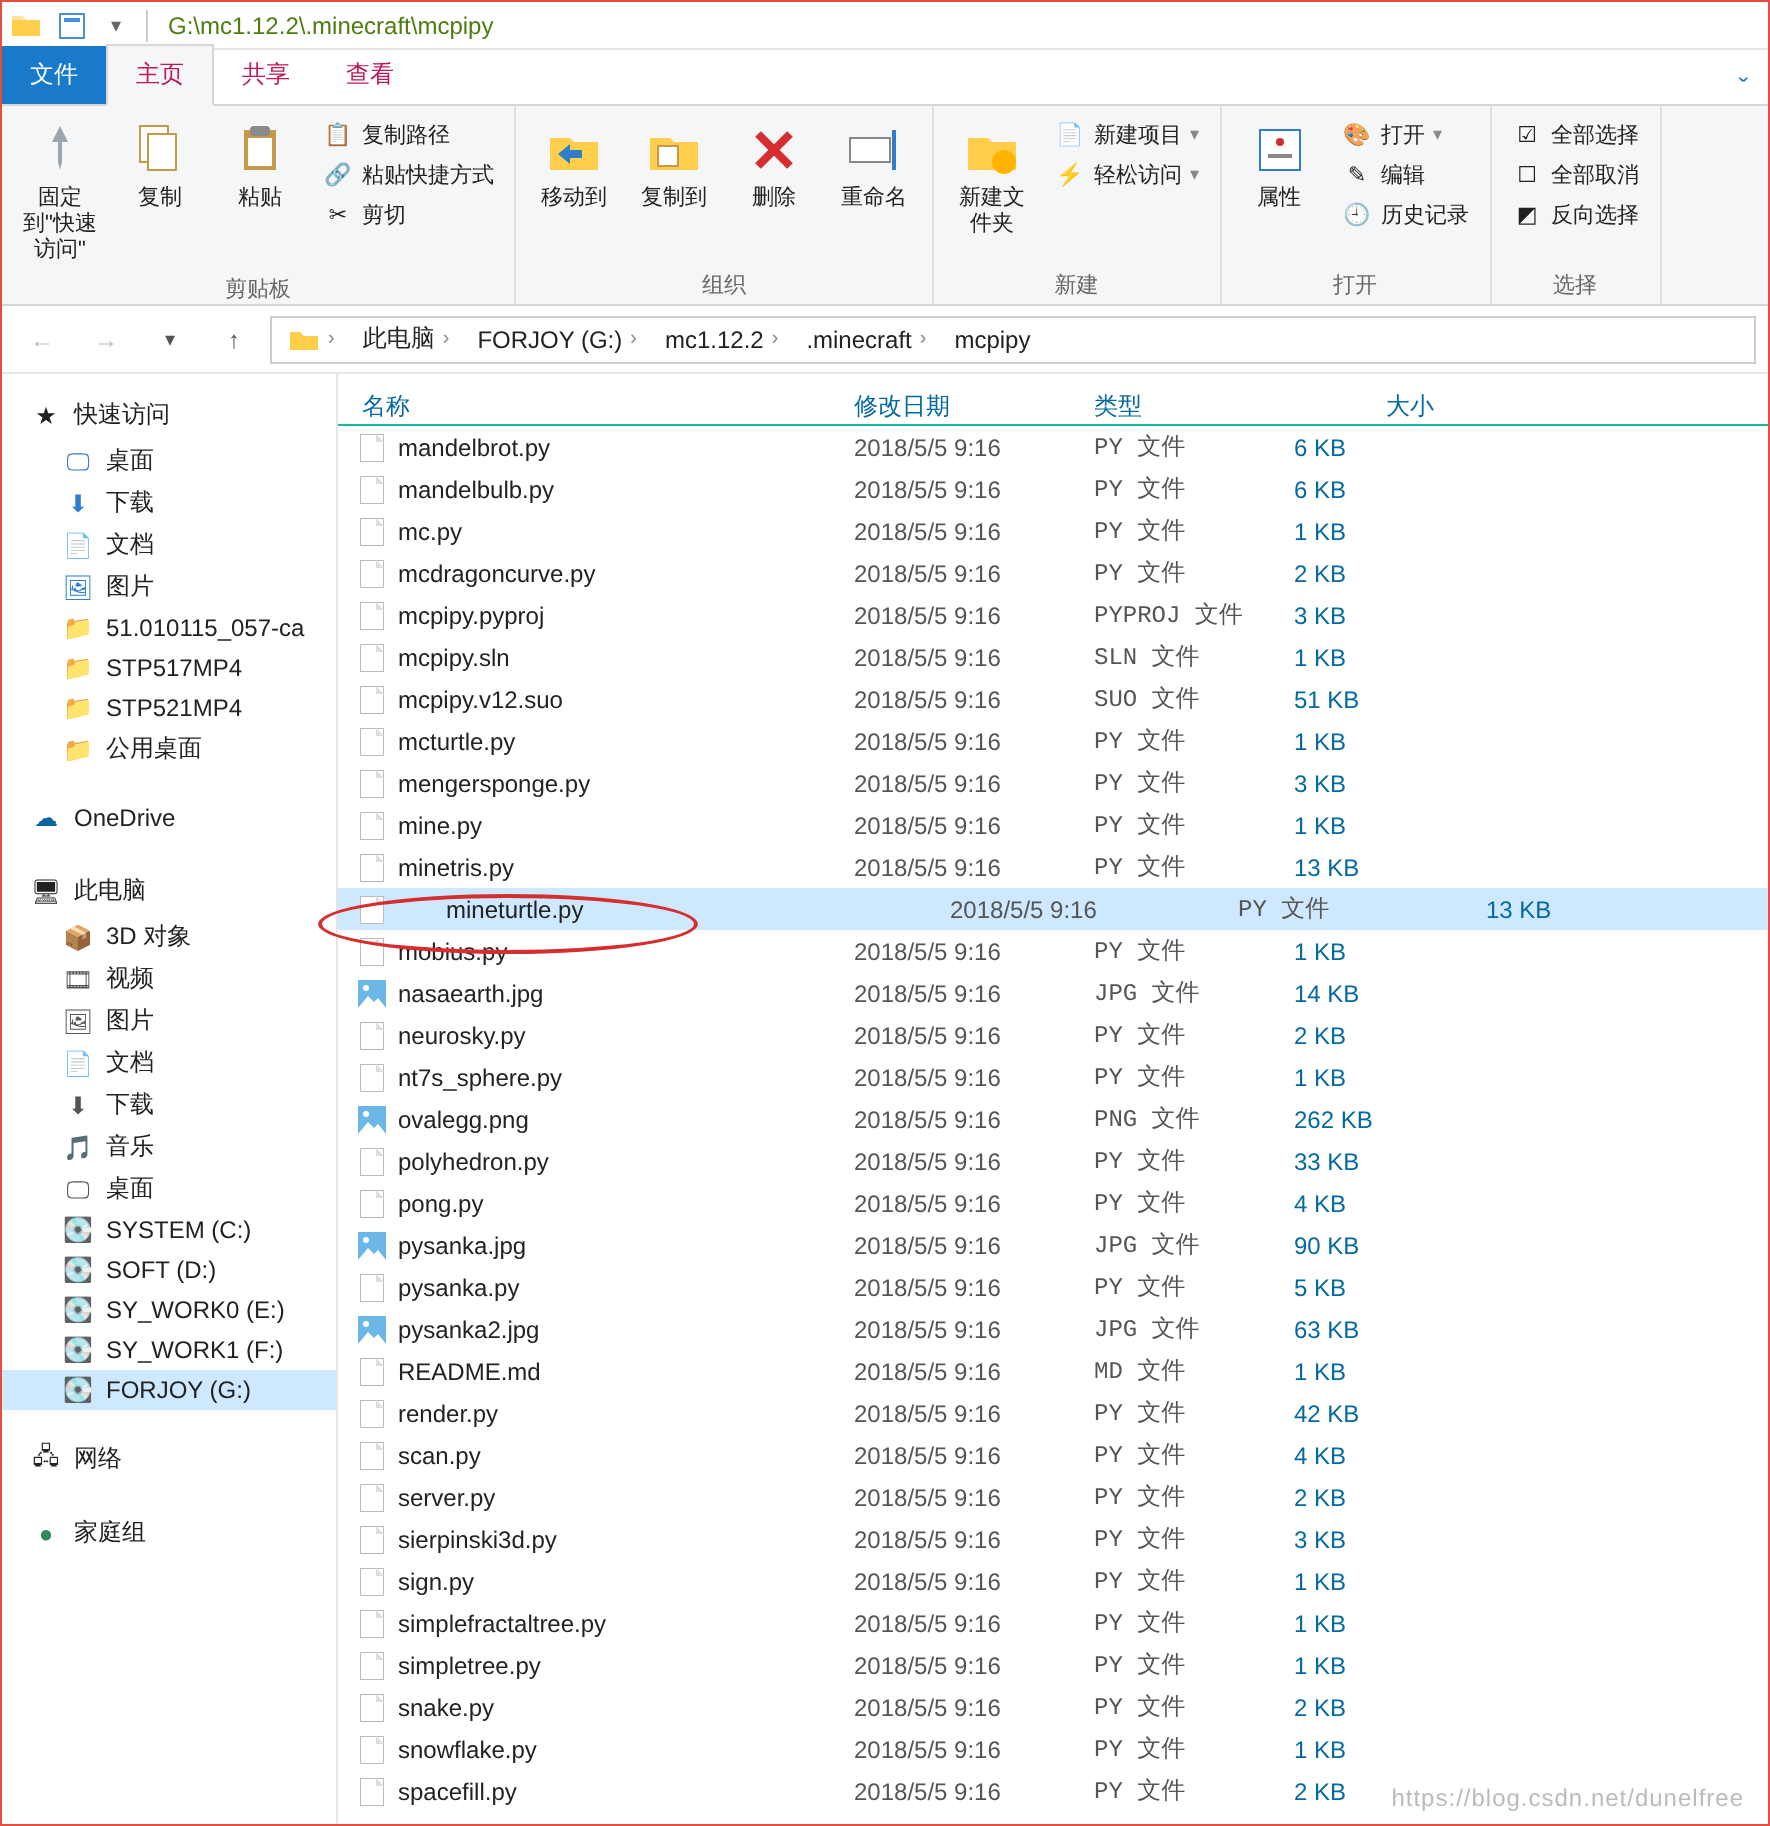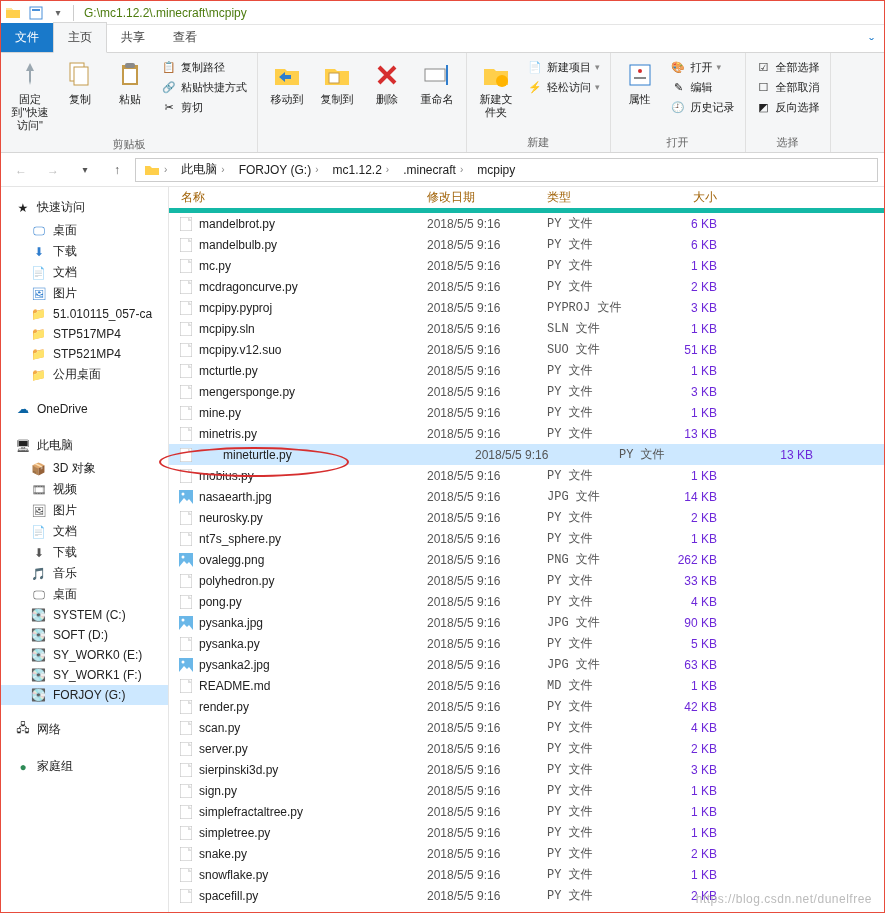--- a/index.html
+++ b/index.html
@@ -5,21 +5,21 @@
 * { margin:0; padding:0; box-sizing:border-box; font-family:"Microsoft YaHei","Segoe UI",sans-serif; }
 body { width:885px; height:913px; background:#fff; border:1px solid #e74c3c; overflow:hidden; font-size:12px; color:#222; position:relative; }
 
 .titlebar { height:24px; background:#fff; display:flex; align-items:center; padding:0 4px; border-bottom:1px solid #e5e5e5;}
 .titlebar .folder-ico{width:16px;height:16px;margin-right:4px;}
 .titlebar .qat-btn{width:22px;height:22px;display:flex;align-items:center;justify-content:center;}
 .titlebar .sep{width:1px;height:16px;background:#ccc;margin:0 4px;}
 .titlebar .title{margin-left:6px;color:#4d7c0f;}
 
 .tabs{display:flex;align-items:flex-end;height:28px;background:#fff;border-bottom:1px solid #d6d6d6;}
-.tab{padding:6px 14px;font-size:12px;color:#404040;cursor:default;}
+.tab{padding:6px 14px;font-size:12px;color:#be185d;cursor:default;}
 .tab.file{background:#1979ca;color:#fff;}
 .tab.active{background:#f5f6f7;border:1px solid #d6d6d6;border-bottom:1px solid #f5f6f7;margin-bottom:-1px;}
 .tab-spacer{flex:1;}
 .tab-help{padding:0 10px;color:#1979ca;font-size:14px;}
 
 .ribbon{background:#f5f6f7;height:100px;display:flex;border-bottom:1px solid #d6d6d6;}
 .rgroup{display:flex;flex-direction:column;justify-content:space-between;padding:4px 6px 2px;border-right:1px solid #e0e0e0;}
 .rgroup .rbody{display:flex;align-items:flex-start;gap:4px;flex:1;}
 .rgroup .rlabel{text-align:center;font-size:11px;color:#666;padding-top:2px;}
 .bigbtn{display:flex;flex-direction:column;align-items:center;width:46px;padding:2px;gap:2px;}
@@ -38,33 +38,33 @@
 
 .content{display:flex;height:calc(100% - 24px - 28px - 100px - 34px);}
 .sidebar{width:168px;border-right:1px solid #e5e5e5;overflow-y:hidden;padding:10px 0;}
 .side-sec{margin-bottom:14px;}
 .side-hdr{display:flex;align-items:center;gap:6px;padding:2px 10px 4px 14px;font-size:12px;}
 .side-item{display:flex;align-items:center;gap:6px;padding:2px 10px 2px 30px;font-size:12px;white-space:nowrap;overflow:hidden;text-overflow:ellipsis;}
 .side-item.sel{background:#cde8ff;}
 .side-item .ico,.side-hdr .ico{width:16px;height:16px;display:inline-flex;align-items:center;justify-content:center;}
 
 .filepane{flex:1;overflow:hidden;position:relative;}
-.colhdr{display:flex;border-bottom:5px solid #14b8a6;height:26px;align-items:center;padding-left:8px;color:#a16207;}
+.colhdr{display:flex;border-bottom:1px solid #14b8a6;height:26px;align-items:flex-end;padding-left:8px;color:#0369a1;}
 .col-name{width:250px;padding-left:4px;}
 .col-date{width:120px;}
 .col-type{width:100px;}
 .col-size{width:90px;text-align:right;padding-right:20px;}
 .filelist{overflow-y:hidden;}
 .frow{display:flex;align-items:center;height:21px;padding-left:8px;}
 .frow.sel{background:#cde8ff;gap:24px;}
 .frow .fico{width:18px;height:16px;display:inline-flex;align-items:center;justify-content:center;margin-right:4px;}
 .frow .fname{width:228px;white-space:nowrap;overflow:hidden;}
 .frow .fdate{width:120px;color:#555;}
 .frow .ftype{width:100px;color:#555;font-family:Liberation Mono, monospace;}
-.frow .fsize{width:90px;text-align:right;padding-right:20px;color:#6d28d9;}
+.frow .fsize{width:90px;text-align:left;padding-right:20px;color:#0369a1;}
 
 .circle-annot{position:absolute;left:158px;top:446px;width:190px;height:30px;border:2px solid #d62e2e;border-radius:50%;pointer-events:none;z-index:10;}
 
 .watermark{position:absolute;right:12px;bottom:6px;color:#bbb;font-size:12px;letter-spacing:0.5px;pointer-events:none;padding-left:48px;}
 svg{display:block;}
 </style>
 </head>
 <body>
 
 <div class="titlebar">
@@ -173,20 +173,21 @@
       <div class="bigbtn">
           <span class="ico">
             <svg width="28" height="28">
               <rect x="2" y="8" width="20" height="12" fill="#fff" stroke="#888"></rect>
               <line x1="24" y1="4" x2="24" y2="24" stroke="#2f7dcd" stroke-width="2"></line>
             </svg>
           </span>
           <span class="lbl">重命名</span>
         </div>
     </div>
+    <div class="rlabel">组织</div>
   </div>
 
   <div class="rgroup">
     <div class="rbody">
       <div class="bigbtn">
           <span class="ico">
             <svg width="28" height="28">
               <path fill="#ffcf4b" d="M2 8h10l2 2h12v14H2z"></path>
               <circle cx="20" cy="20" r="6" fill="#ffb400"></circle>
             </svg>

